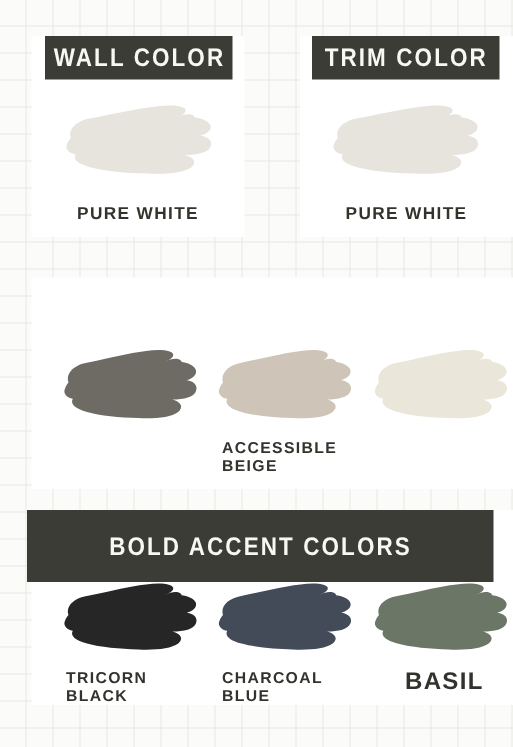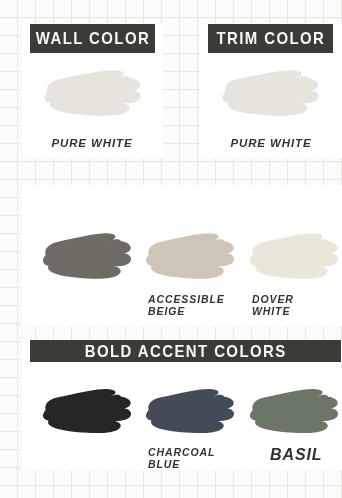--- a/index.html
+++ b/index.html
@@ -59,21 +59,20 @@
     transform: scaleX(0.88);
     white-space: nowrap;
     line-height: 1;
   }
 
   .swatch-label {
     position: absolute;
     color: #33332e;
     font-family: "Liberation Sans", sans-serif;
     font-weight: bold;
-    font-style: italic;
     letter-spacing: 0.9px;
     text-transform: uppercase;
     line-height: 1.18;
     white-space: pre-line;
   }
 
   .swatch {
     position: absolute;
   }
   .swatch svg {
@@ -105,21 +104,21 @@
   #swatch-n0 { left: 25px;  top: 225px; width: 95px; height: 62px; }
   #swatch-n1 { left: 128px; top: 225px; width: 95px; height: 62px; }
   #swatch-n2 { left: 232px; top: 225px; width: 95px; height: 62px; }
 
   #label-n0 { left: 30px;  top: 293px; font-size: 10.5px; }
   #label-n1 { left: 134px; top: 293px; font-size: 10.5px; }
   #label-n2 { left: 238px; top: 293px; font-size: 10.5px; }
 
   
   #card-bold { left: 7px; top: 340px; width: 328px; height: 130px; }
-  #bar-bold  { left: 16px; top: 340px; width: 311px; height: 22px; }
+  #bar-bold  { left: 4px; top: 340px; width: 311px; height: 48px; }
   #bar-bold .header-text { font-size: 17px; }
 
   #swatch-b0 { left: 25px;  top: 381px; width: 95px; height: 60px; }
   #swatch-b1 { left: 128px; top: 381px; width: 95px; height: 60px; }
   #swatch-b2 { left: 232px; top: 381px; width: 95px; height: 60px; }
 
   #label-b0 { left: 30px;  top: 446px; font-size: 10.5px; }
   #label-b1 { left: 134px; top: 446px; font-size: 10.5px; }
   #label-b2 { left: 256px; top: 446px; font-size: 16px; }
 </style>
@@ -186,37 +185,37 @@
 
   <div class="swatch" id="swatch-n2">
     <svg viewBox="0 0 200 120" preserveAspectRatio="none">
       <path d="M14,58 C10,46 22,36 38,33 C58,29 82,24 104,20 C124,17 142,14 156,18 C166,21 160,28 150,31
            C166,30 182,31 190,38 C197,44 192,52 180,55 C190,56 196,62 193,69 C190,77 176,80 160,80
            C172,83 176,90 168,96 C158,103 136,105 112,104 C86,103 58,101 40,96 C24,92 16,86 20,79
            C12,78 6,72 9,66 C11,61 13,59 14,58 Z" fill="#ebe6da"></path>
       <path d="M150,31 C158,27 168,26 172,30 C175,33 168,35 158,35 Z" fill="#ebe6da"></path>
     </svg>
   </div>
-  <div class="swatch-label" id="label-n2">DOVER
-WHITE</div>
 
   <div class="card" id="card-bold"></div>
   <div class="header-bar" id="bar-bold">
     <span class="header-text">BOLD ACCENT COLORS</span>
   </div>
 
   <div class="swatch" id="swatch-b0">
     <svg viewBox="0 0 200 120" preserveAspectRatio="none">
       <path d="M14,58 C10,46 22,36 38,33 C58,29 82,24 104,20 C124,17 142,14 156,18 C166,21 160,28 150,31
            C166,30 182,31 190,38 C197,44 192,52 180,55 C190,56 196,62 193,69 C190,77 176,80 160,80
            C172,83 176,90 168,96 C158,103 136,105 112,104 C86,103 58,101 40,96 C24,92 16,86 20,79
            C12,78 6,72 9,66 C11,61 13,59 14,58 Z" fill="#262626"></path>
       <path d="M150,31 C158,27 168,26 172,30 C175,33 168,35 158,35 Z" fill="#262626"></path>
     </svg>
   </div>
+  <div class="swatch-label" id="label-b0">TRICORN
+BLACK</div>
 
   <div class="swatch" id="swatch-b1">
     <svg viewBox="0 0 200 120" preserveAspectRatio="none">
       <path d="M14,58 C10,46 22,36 38,33 C58,29 82,24 104,20 C124,17 142,14 156,18 C166,21 160,28 150,31
            C166,30 182,31 190,38 C197,44 192,52 180,55 C190,56 196,62 193,69 C190,77 176,80 160,80
            C172,83 176,90 168,96 C158,103 136,105 112,104 C86,103 58,101 40,96 C24,92 16,86 20,79
            C12,78 6,72 9,66 C11,61 13,59 14,58 Z" fill="#434a58"></path>
       <path d="M150,31 C158,27 168,26 172,30 C175,33 168,35 158,35 Z" fill="#434a58"></path>
     </svg>
   </div>

